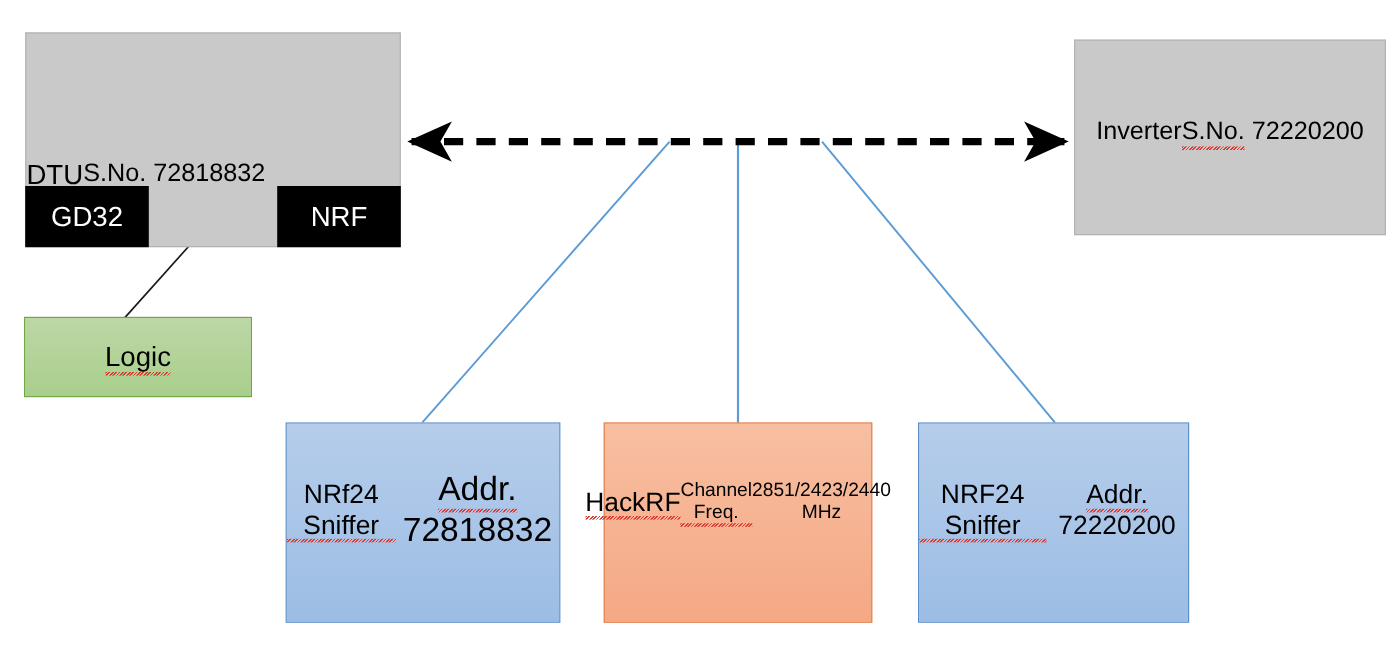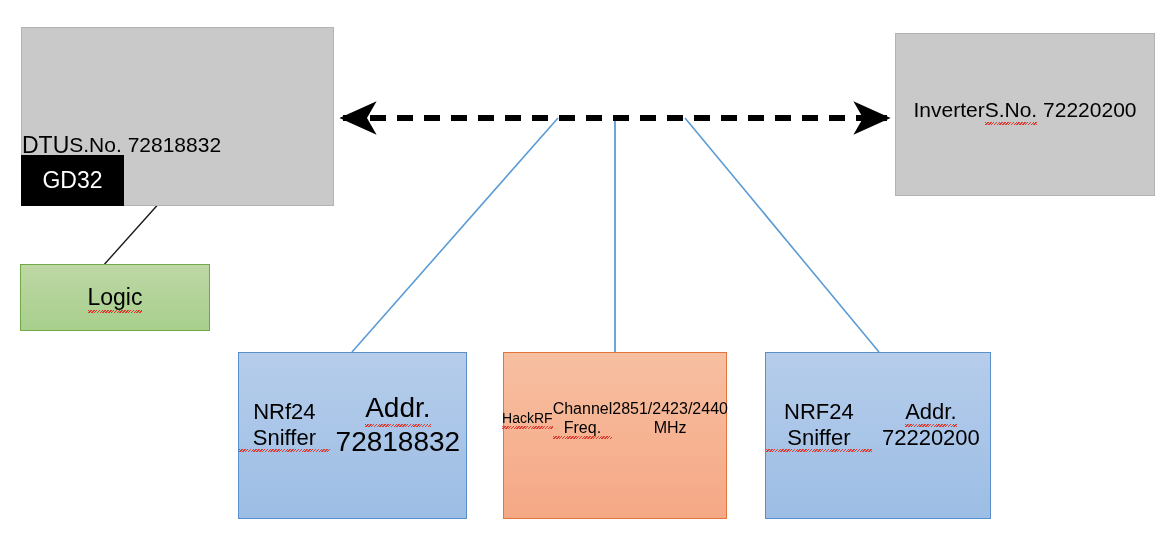--- a/index.html
+++ b/index.html
@@ -99,21 +99,21 @@
 
   #hackrf-box {
     left: 503px;
     top: 352px;
     width: 224px;
     height: 167px;
     background: linear-gradient(180deg, #f7bfa1 0%, #f5a885 100%);
     border: 1px solid #e2753a;
     padding-bottom: 34px;
   }
-  #hackrf-box .l1 { font-size: 14px; }
+  #hackrf-box .l1 { font-size: 22px; }
   #hackrf-box .l2 { font-size: 16px; }
   #hackrf-box .l3 { font-size: 16px; }
 
   #sniffer-right-box {
     left: 765px;
     top: 352px;
     width: 226px;
     height: 167px;
     background: linear-gradient(180deg, #b6cdeb 0%, #9cbde4 100%);
     border: 1px solid #5b8fc9;
@@ -190,20 +190,23 @@
     <div class="l1">DTU</div>
     <div class="l2">
       <span class="sq">S.No.</span>
       <span>72818832</span>
     </div>
   </div>
 
   <div class="chip" id="gd32-box">
     <span>GD32</span>
   </div>
+  <div class="chip" id="nrf-box">
+    <span>NRF</span>
+  </div>
 
   <div class="box" id="logic-box">
     <span class="sq">Logic</span>
   </div>
 
   <div class="box" id="inverter-box">
     <div class="l1">Inverter</div>
     <div class="l2">
       <span class="sq">S.No.</span>
       <span>72220200</span>

